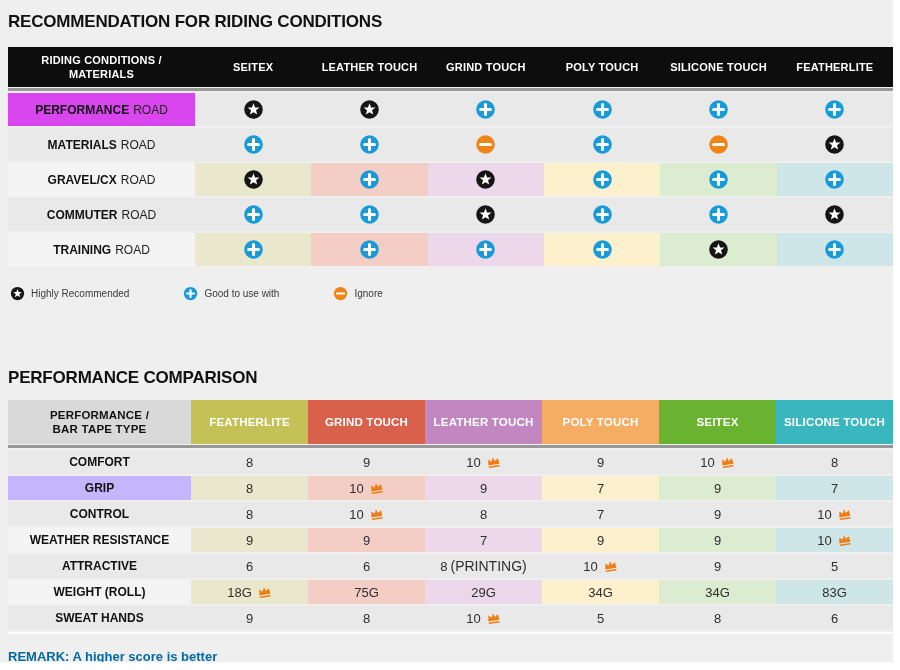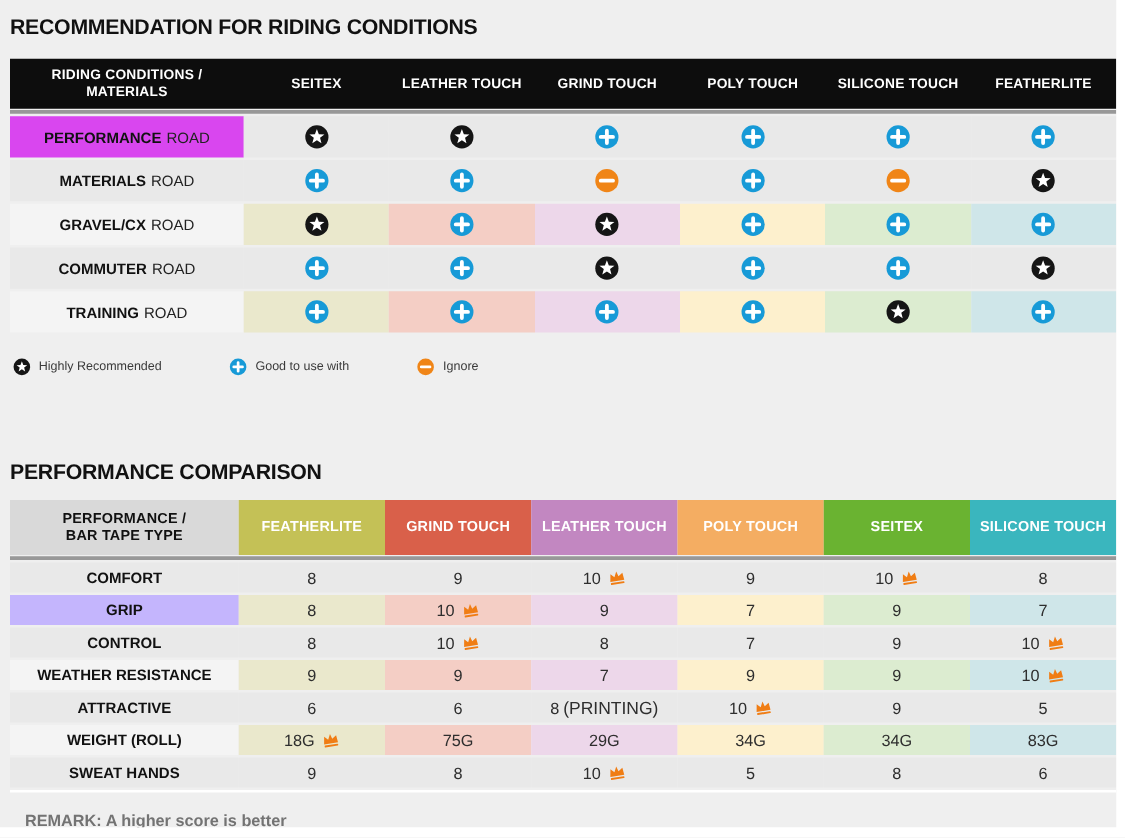--- a/index.html
+++ b/index.html
@@ -27,21 +27,21 @@
   .row-label b{font-weight:bold;}
   .row-label span.rest{font-weight:normal;color:#222;margin-left:4px;text-align:center;}
   .val{font-size:13px;color:#2e2e2e;}
   .suffix{font-size:14px;color:#2e2e2e;margin-left:3px;letter-spacing:0;}
   .crown{margin-left:5px;display:inline-flex;}
   .legend{display:flex;align-items:center;margin:19px 0 0 2px;height:16px;}
   .legend .item{display:flex;align-items:center;margin-right:54px;}
   .legend .item svg{margin-right:6px;}
   .legend .item span{font-size:10px;color:#3a3a3a;}
   .table-end{height:2px;background:#ffffff;margin-top:2px;width:885px;}
-  .remark{font-size:13px;font-weight:bold;color:#737373;margin:15px 0 0 12px;}
+  .remark{font-size:13px;font-weight:bold;color:#0369a1;margin:15px 0 0 0;}
 </style>
 </head>
 <body>
 
 <div class="page">
   <div class="inner">
     <h1 class="title1">RECOMMENDATION FOR RIDING CONDITIONS</h1>
 
     <section class="tbl">
       <div class="r-header grid-r" id="riding-header">

